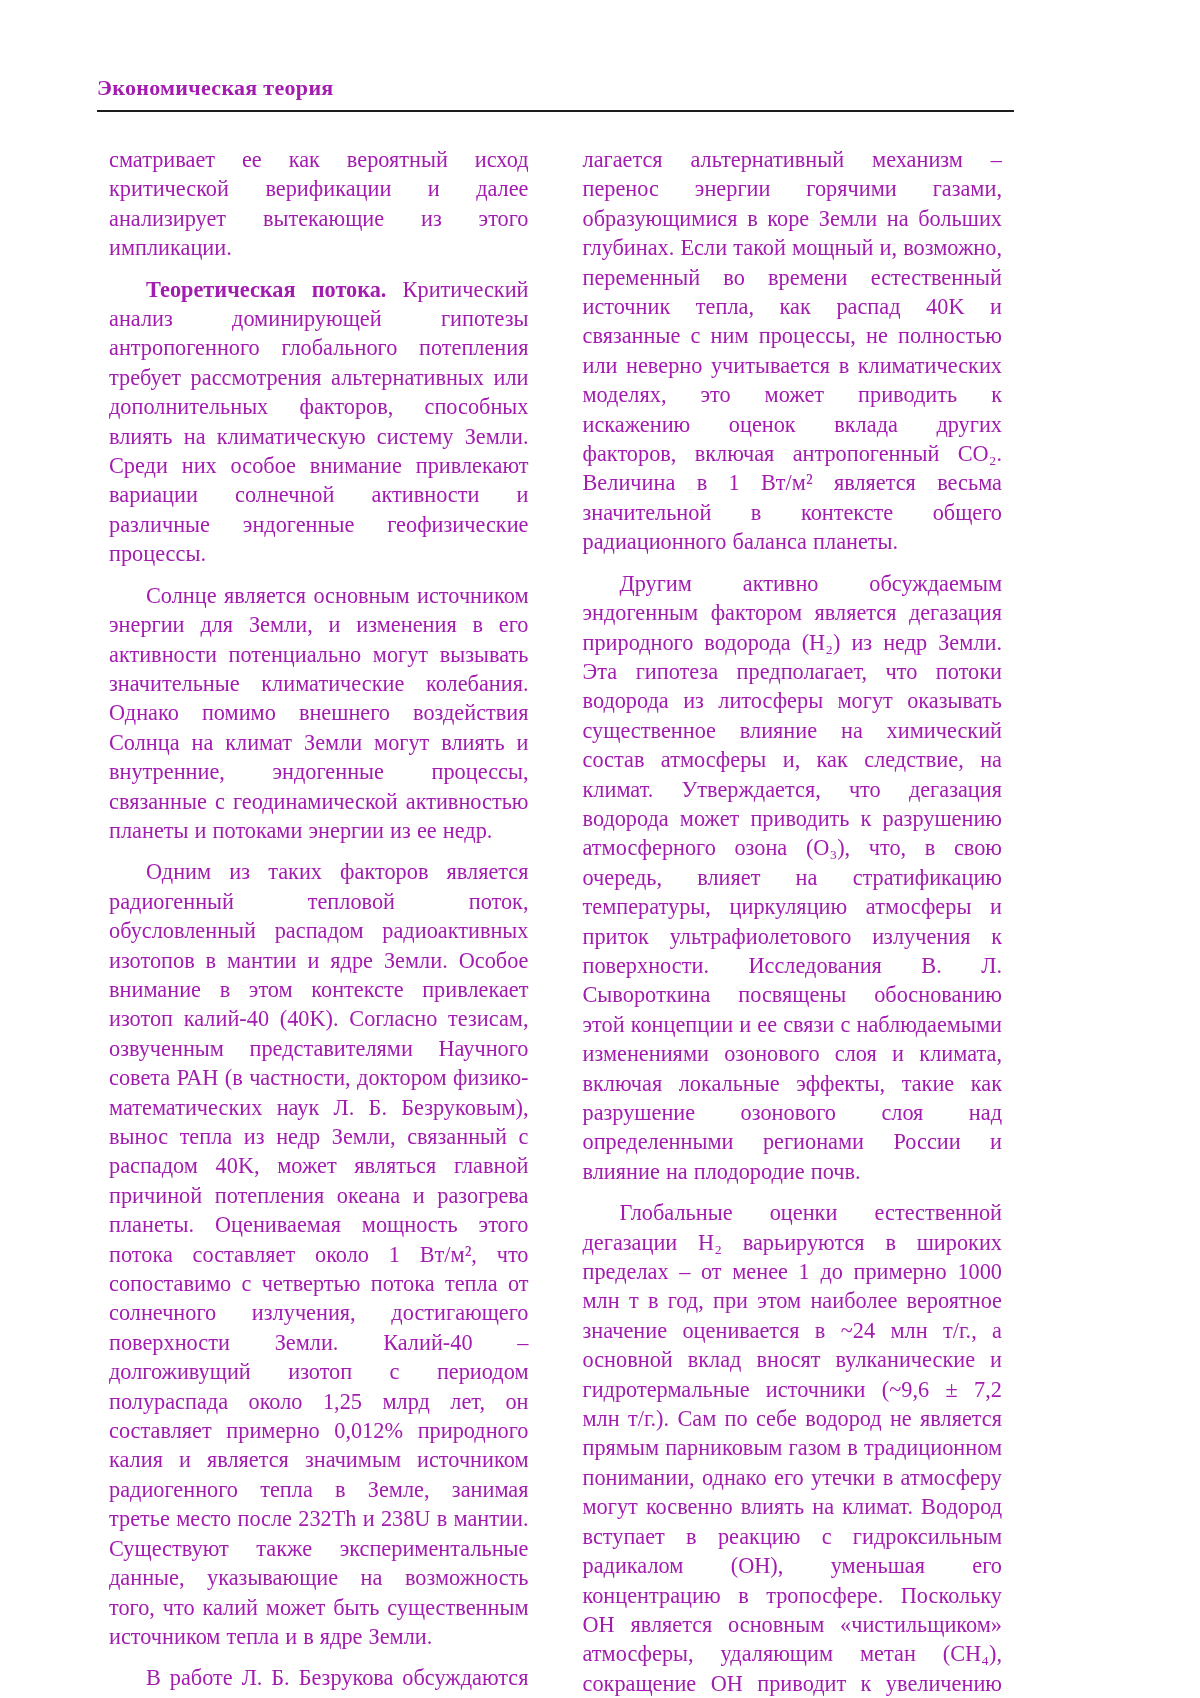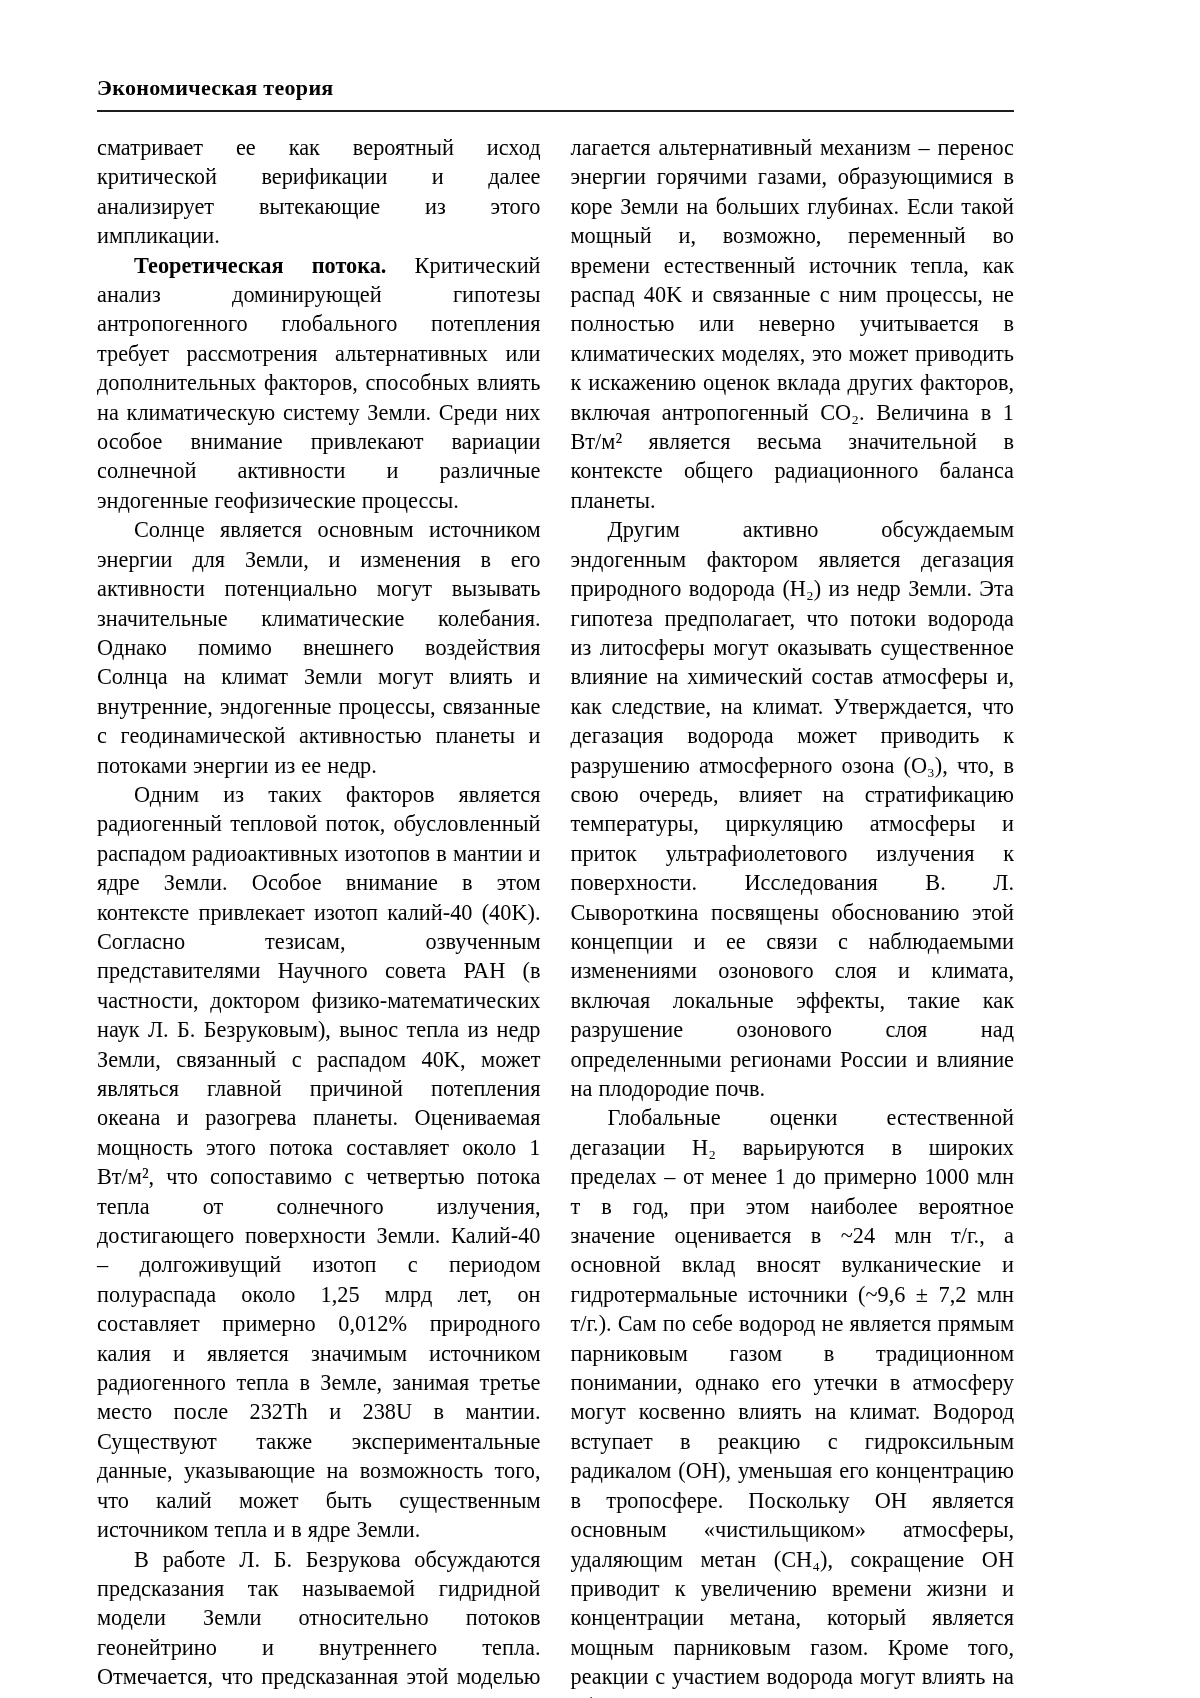--- a/index.html
+++ b/index.html
@@ -5,21 +5,21 @@
   * { box-sizing: border-box; }
   html, body { margin: 0; padding: 0; background: #ffffff; }
   .page {
     width: 1200px;
     height: 1698px;
     background: #ffffff;
     padding: 74px 186px 74px 97px;
     display: flex;
     flex-direction: column;
     font-family: "Liberation Serif", "DejaVu Serif", serif;
-    color: #000000;
+    color: #a21caf;
   }
   .running-head {
     font-weight: bold;
     font-size: 22px;
     line-height: 27px;
     letter-spacing: 0.3px;
   }
   .rule {
     border: none;
     height: 2px;
@@ -36,21 +36,21 @@
   }
   .col {
     flex: 1 1 0;
     font-size: 22.3px;
     line-height: 29.4px;
     text-align: justify;
     hyphens: auto;
     -webkit-hyphens: auto;
     word-spacing: 0.5px;
   }
-  .para { margin: 0; }
+  .para { margin: 12px; }
   .para.indent { text-indent: 37px; }
   .para b { font-weight: bold; }
 </style>
 </head>
 <body>
 
 <div class="page">
 
   <header>
     <div class="running-head">Экономическая теория</div>

